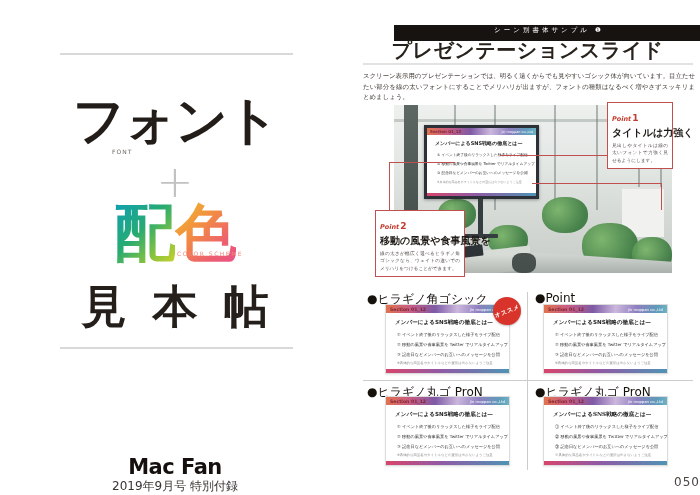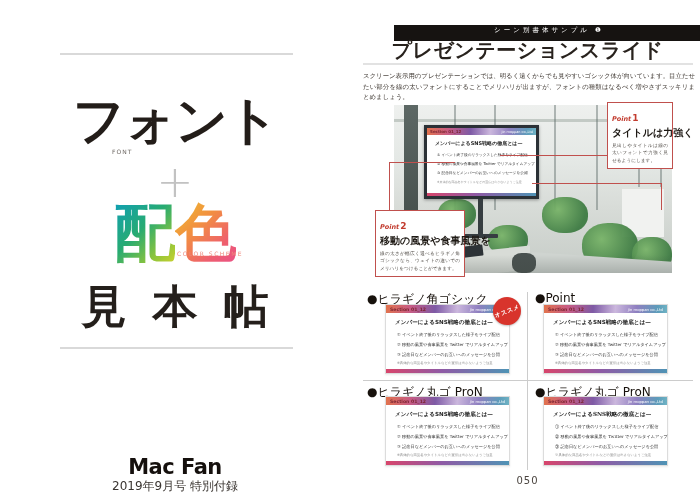--- a/index.html
+++ b/index.html
@@ -85,21 +85,21 @@
   
   .pbox{background:#fff;border:1px solid #c0504d;padding:3px 4px 4px;box-sizing:border-box;z-index:4;}
   .p-lab{color:#c23b2e;font-size:6.5px;font-weight:700;font-style:italic;}
   .p-num{color:#c23b2e;font-size:9px;font-weight:800;font-style:normal;margin-left:1px;}
   .p-title{font-size:10px;font-weight:700;color:#1e1914;margin-top:1px;white-space:nowrap;}
   .p-body{font-size:4.7px;line-height:1.55;color:#55504b;margin-top:2px;text-align:justify;}
   .cline{background:#c0504d;z-index:3;}
 
   .divider-v{left:172px;top:292px;width:1px;height:178px;background:#cccccc;}
   .divider-h{left:8px;top:380px;width:330px;height:1px;background:#cccccc;}
-  .pagenum{left:0;top:475px;width:345px;text-align:center;font-size:10px;color:#4a443f;letter-spacing:1px;}
+  .pagenum{left:0;top:475px;width:345px;text-align:right;font-size:12px;color:#4a443f;letter-spacing:1px;}
 </style>
 </head>
 <body>
 
 <div class="canvas">
 
   <div class="abs page-left">
     <div class="abs rule" style="left:60px;top:53px;width:233px;"></div>
     <div class="abs cover-font">フォント</div>
     <div class="abs font-sub">FONT</div>

